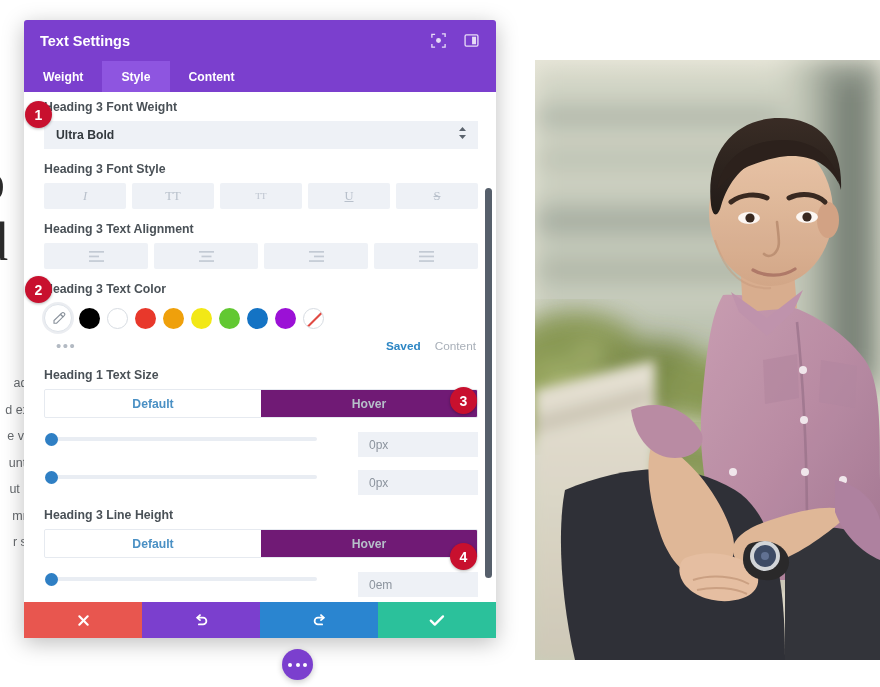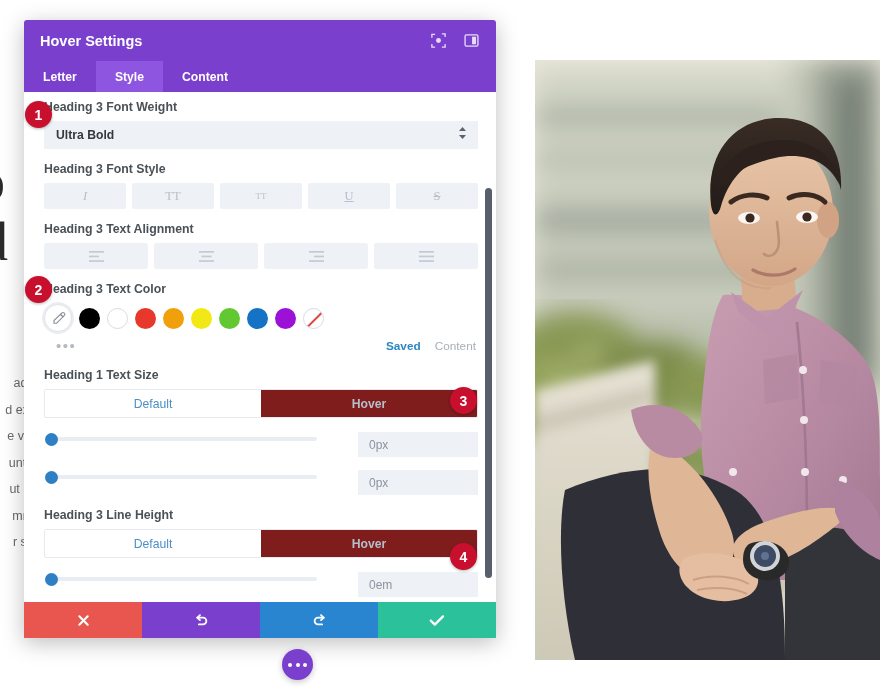--- a/index.html
+++ b/index.html
@@ -263,22 +263,22 @@
     background: #eef1f6;
   }
   .dh {
     flex: 1;
     display: flex;
     align-items: center;
     justify-content: center;
     font-size: 12.2px;
     cursor: pointer;
   }
-  .dh.active { background: #ffffff; color: #4a90c4; font-weight: normal; }
-  .dh.inactive { background: #7f1d1d; color: #b6bfc9; font-weight: bold; }
+  .dh.active { background: #ffffff; color: #4a90c4; font-weight: bold; }
+  .dh.inactive { background: #701a75; color: #b6bfc9; font-weight: bold; }
 
   
   .slider-row {
     display: flex;
     margin-top: 14px;
     gap: 0;
   }
   .slider {
     position: relative;
     width: 277px;
@@ -541,42 +541,42 @@
         <circle cx="230" cy="496" r="4" fill="#55688c"></circle>
       </g>
 
       <rect x="0" y="0" width="345" height="600" fill="#fff6e0" opacity="0.07"></rect>
     </svg>
   </div>
 
   <div id="modal">
 
     <div class="modal-header">
-      <div class="modal-title">Hover Settings</div>
+      <div class="modal-title">Text Settings</div>
       <div class="header-icons">
         <span class="hdr-ico">
           <svg viewBox="0 0 18 18" fill="none" stroke="#ffffff" stroke-width="1.4">
             <path d="M2 6 V2.6 H5.4"></path>
               <path d="M12.6 2 H16 V5.4"></path>
             <path d="M16 12.6 V16 H12.6"></path>
               <path d="M5.4 16 H2 V12.6"></path>
             <circle cx="9" cy="9" r="2.6" fill="#ffffff" stroke="none"></circle>
           </svg>
         </span>
         <span class="hdr-ico">
           <svg viewBox="0 0 18 18" fill="none" stroke="#ffffff" stroke-width="1.4">
             <rect x="2.2" y="3" width="13.6" height="12" rx="1.4"></rect>
             <rect x="9.6" y="5" width="4.2" height="8" fill="#ffffff" stroke="none"></rect>
           </svg>
         </span>
       </div>
     </div>
 
     <div class="tabbar">
-      <div class="tab">Letter</div>
+      <div class="tab">Weight</div>
       <div class="tab active">Style</div>
       <div class="tab">Content</div>
     </div>
 
     <div class="modal-body">
       <div class="scroll-inner">
 
         <div class="field">
           <span class="flabel">Heading 3 Font Weight</span>
           <div class="select-wrap">

